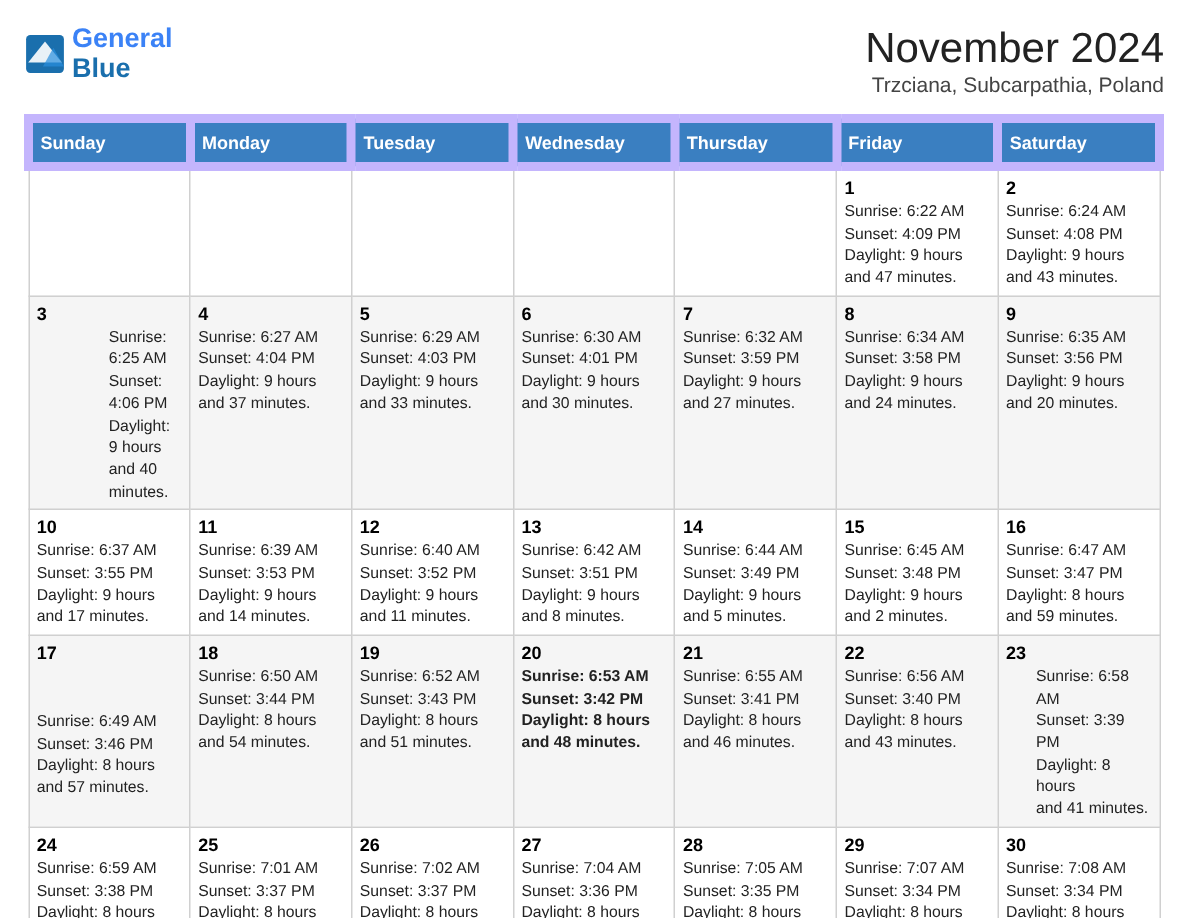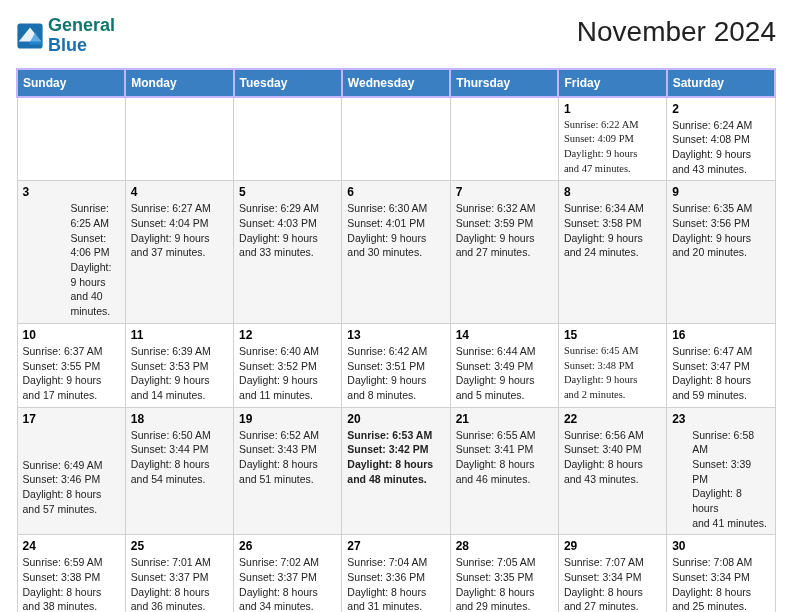--- a/index.html
+++ b/index.html
@@ -18,21 +18,21 @@
     }
     .logo {
       display: flex;
       align-items: center;
     }
     .logo-text {
       font-size: 18px;
       font-weight: bold;
       line-height: 1.1;
     }
-    .logo-general { color: #0f766e; }
+    .logo-general { color: #3b82f6; }
     .logo-blue { color: #1a6fad; }
     .logo-icon {
       width: 28px;
       height: 28px;
       margin-right: 4px;
     }
     .title-block {
       text-align: right;
     }
     .month-title {
@@ -49,21 +49,21 @@
       border-collapse: collapse;
       font-size: 11px;
     }
     thead tr th {
       background-color: #3a7fc1;
       color: #fff;
       text-align: left;
       padding: 6px 5px;
       font-size: 12px;
       font-weight: bold;
-      border: 2px solid #c4b5fd;
+      border: 6px solid #c4b5fd;
     }
     tbody tr td {
       vertical-align: top;
       border: 1px solid #d0d0d0;
       padding: 4px 5px;
       height: 80px;
       width: calc(100% / 7);
       background: #fff;
     }
     tbody tr:nth-child(even) td {
@@ -94,20 +94,21 @@
       <polygon points="20,8 36,28 4,28" fill="#fff" opacity="0.9"></polygon>
       <polygon points="28,14 38,32 18,32" fill="#2a8fdd" opacity="0.7"></polygon>
     </svg>
     <div class="logo-text">
       <div><span class="logo-general">General</span></div>
       <div><span class="logo-blue">Blue</span></div>
     </div>
   </div>
   <div class="title-block">
     <div class="month-title">November 2024</div>
+    <div class="location">Trzciana, Subcarpathia, Poland</div>
   </div>
 </div>
 
 <table>
   <thead>
     <tr>
     <th>Sunday</th>
         <th>Monday</th>
         <th>Tuesday</th>
         <th>Wednesday</th>
@@ -118,21 +119,21 @@
   </thead>
   <tbody>
   <tr>
         <td class="empty"></td>
         <td class="empty"></td>
         <td class="empty"></td>
         <td class="empty"></td>
         <td class="empty"></td>
         <td>
           <span class="day-num">1</span>
-          <div class="day-info" style="white-space: pre-line; font-family: Liberation Serif, serif;">Sunrise: 6:22 AM
+          <div class="day-info" style="white-space: pre-line;">Sunrise: 6:22 AM
 Sunset: 4:09 PM
 Daylight: 9 hours
 and 47 minutes.</div>
         </td>
         <td>
           <span class="day-num">2</span>
           <div class="day-info" style="white-space: pre-line;">Sunrise: 6:24 AM
 Sunset: 4:08 PM
 Daylight: 9 hours
 and 43 minutes.</div>
@@ -220,21 +221,21 @@
         </td>
         <td>
           <span class="day-num">14</span>
           <div class="day-info" style="white-space: pre-line;">Sunrise: 6:44 AM
 Sunset: 3:49 PM
 Daylight: 9 hours
 and 5 minutes.</div>
         </td>
         <td>
           <span class="day-num">15</span>
-          <div class="day-info" style="white-space: pre-line; font-family: Liberation Serif, serif;">Sunrise: 6:45 AM
+          <div class="day-info" style="white-space: pre-line;">Sunrise: 6:45 AM
 Sunset: 3:48 PM
 Daylight: 9 hours
 and 2 minutes.</div>
         </td>
         <td>
           <span class="day-num">16</span>
           <div class="day-info" style="white-space: pre-line;">Sunrise: 6:47 AM
 Sunset: 3:47 PM
 Daylight: 8 hours
 and 59 minutes.</div>

